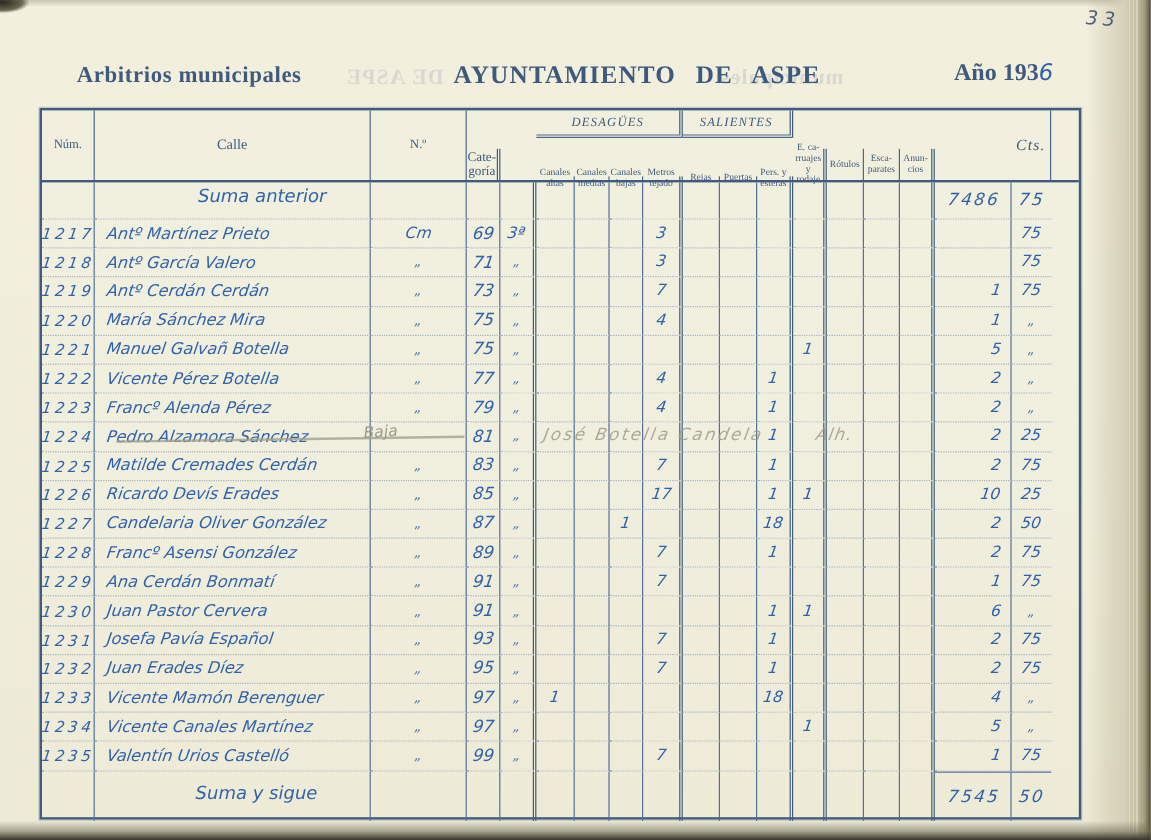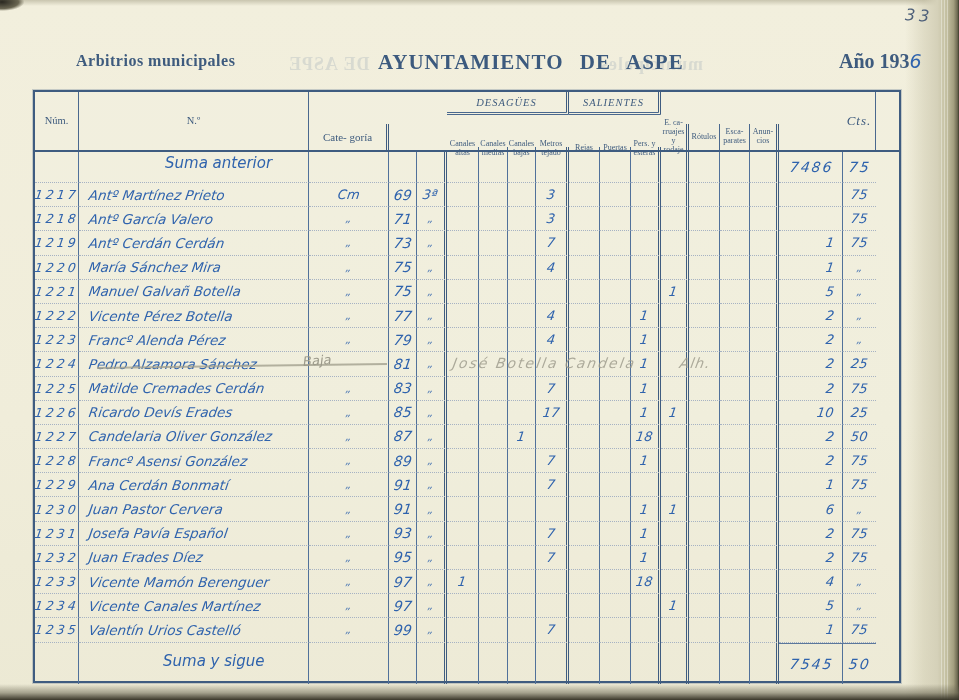--- a/index.html
+++ b/index.html
@@ -15,23 +15,23 @@
         background:linear-gradient(90deg,rgba(0,0,0,0) 0%,rgba(190,185,155,.35) 35%,#d5d1b9 60%,#c2be9f 78%,#a39e7f 90%,#6e6a52 97%,#3c392a 100%);}
   .edge-right:after{content:"";position:absolute;right:10px;top:0;width:8px;height:100%;
         background:repeating-linear-gradient(90deg,rgba(255,255,255,.35) 0 1px,rgba(0,0,0,0) 1px 3px);}
   .edge-bottom{position:absolute;left:0;bottom:0;width:100%;height:16px;
         background:linear-gradient(rgba(0,0,0,0) 0%,rgba(106,102,82,.55) 55%,#3a372a 100%);}
   
   .corner-num{position:absolute;right:26px;top:6px;font-family:"DejaVu Sans",sans-serif;
         font-style:italic;font-size:16px;letter-spacing:4px;color:#4d5f79;transform:rotate(4deg);}
   
   .titlebar{position:absolute;left:0;top:44px;width:930px;height:40px;}
-  .title-left{position:absolute;left:76px;top:8px;font-size:16px;font-weight:bold;color:#3e5b7e;letter-spacing:.5px;}
+  .title-left{position:absolute;left:64px;top:8px;font-size:19px;font-weight:bold;color:#3e5b7e;letter-spacing:.5px;}
   .title-center{position:absolute;left:378px;top:6px;font-size:21px;font-weight:bold;color:#3c5a7e;letter-spacing:1px;word-spacing:10px;}
-  .title-year{position:absolute;left:795px;top:6px;font-size:20px;font-weight:bold;color:#3e5b7e;margin-left:44px;}
+  .title-year{position:absolute;left:795px;top:6px;font-size:20px;font-weight:bold;color:#3e5b7e;}
   .year-digit{font-family:"DejaVu Sans",sans-serif;font-style:italic;font-weight:normal;color:#2f63ad;font-size:19px;}
   .bleed{position:absolute;top:10px;font-size:18px;font-weight:bold;color:#41608a;opacity:.14;
         transform:scaleX(-1);letter-spacing:1px;}
   .bleed-1{left:288px;}
   .bleed-2{left:600px;}
   
   .ledger{position:absolute;left:33px;top:90px;width:864px;height:589px;
         border:2px solid #3f5c80;box-shadow:0 0 0 1px rgba(63,92,128,.25);background:rgba(255,255,255,.06);}
   .grid{display:grid;grid-template-columns:44px 230px 80px 28px 30px 32px 29px 28px 33px 31px 31px 30px 28px 31px 30px 29px 64px 33px;}
   
@@ -96,20 +96,21 @@
     <span class="bleed bleed-1">DE ASPE</span>
     <span class="bleed bleed-2">municipales</span>
     <span class="title-left">Arbitrios municipales</span>
     <span class="title-center">AYUNTAMIENTO DE ASPE</span>
     <span class="title-year"><span>Año 193</span><span class="year-digit">6</span></span>
   </div>
 
   <div class="ledger">
     <div class="thead">
       <div class="th span2">Núm.</div>
+      <div class="th span2" style="font-size:12px;">Calle</div>
       <div class="th span2">N.º</div>
       <div class="th span2 small dbl" style="font-size:11px;">Cate- goría</div>
 
       <div class="group-label" style="grid-column:6/10;text-align:right;">DESAGÜES</div>
       <div class="th sub small" style="grid-column:6;">Canales altas</div>
       <div class="th sub small" style="grid-column:7;">Canales medias</div>
       <div class="th sub small" style="grid-column:8;">Canales bajas</div>
       <div class="th sub small dbl" style="grid-column:9;">Metros tejado</div>
 
       <div class="group-label" style="grid-column:10/13;">SALIENTES</div>

